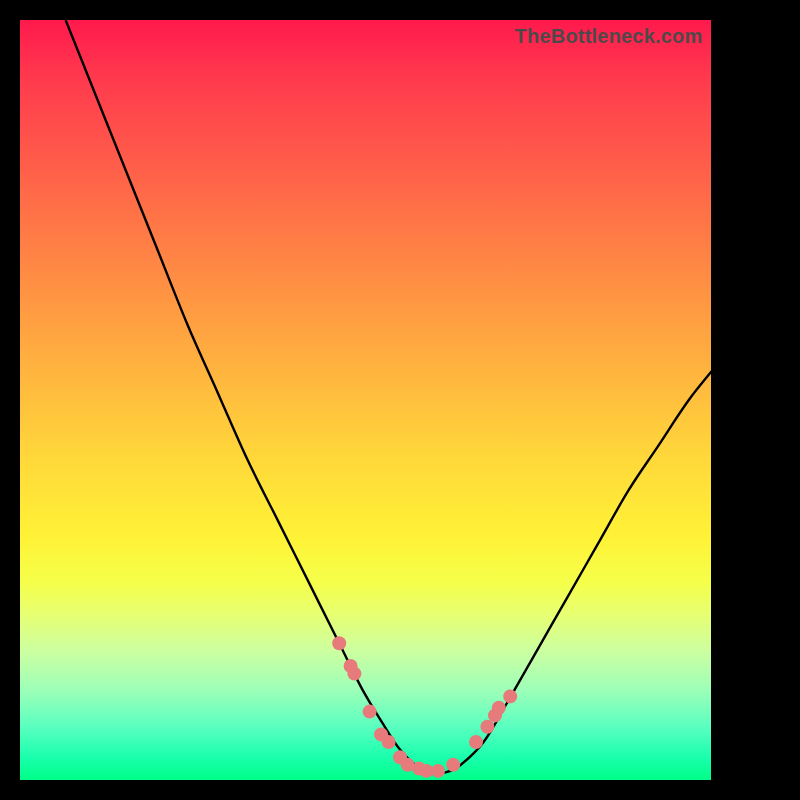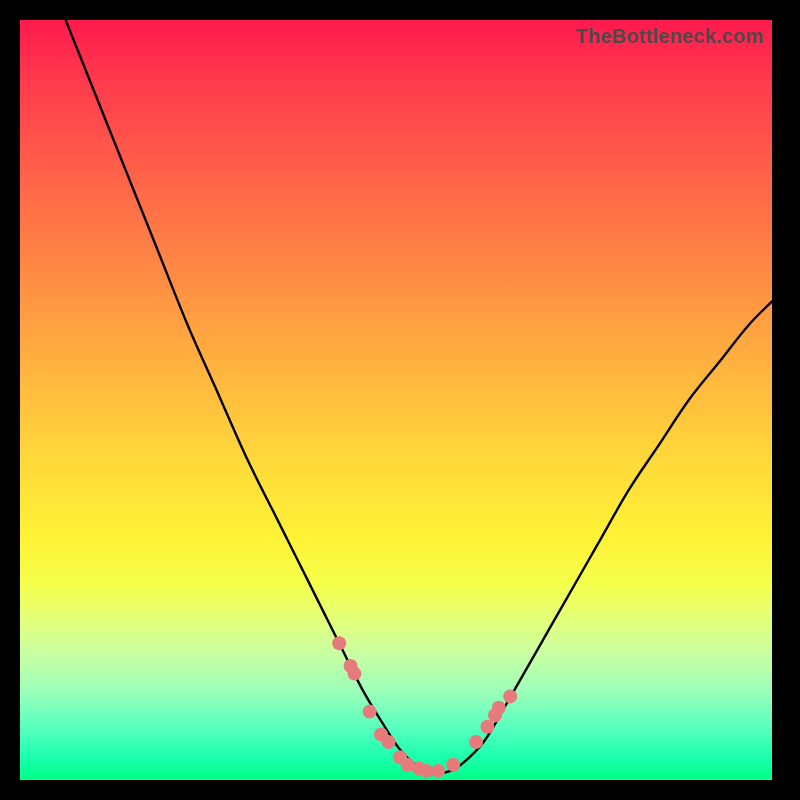--- a/index.html
+++ b/index.html
@@ -8,21 +8,21 @@
     width: 800px;
     height: 800px;
     background: #000;
     overflow: hidden;
     font-family: Arial, Helvetica, sans-serif;
   }
   .frame {
     position: absolute;
     left: 20px;
     top: 20px;
-    width: 752px;
+    width: 691px;
     height: 760px;
     background: linear-gradient(to bottom,
       #ff1a4d 0%,
       #ff3b4d 8%,
       #ff5a4a 18%,
       #ff7a46 28%,
       #ff9a42 38%,
       #ffba3e 48%,
       #ffd93a 58%,
       #fff236 68%,

